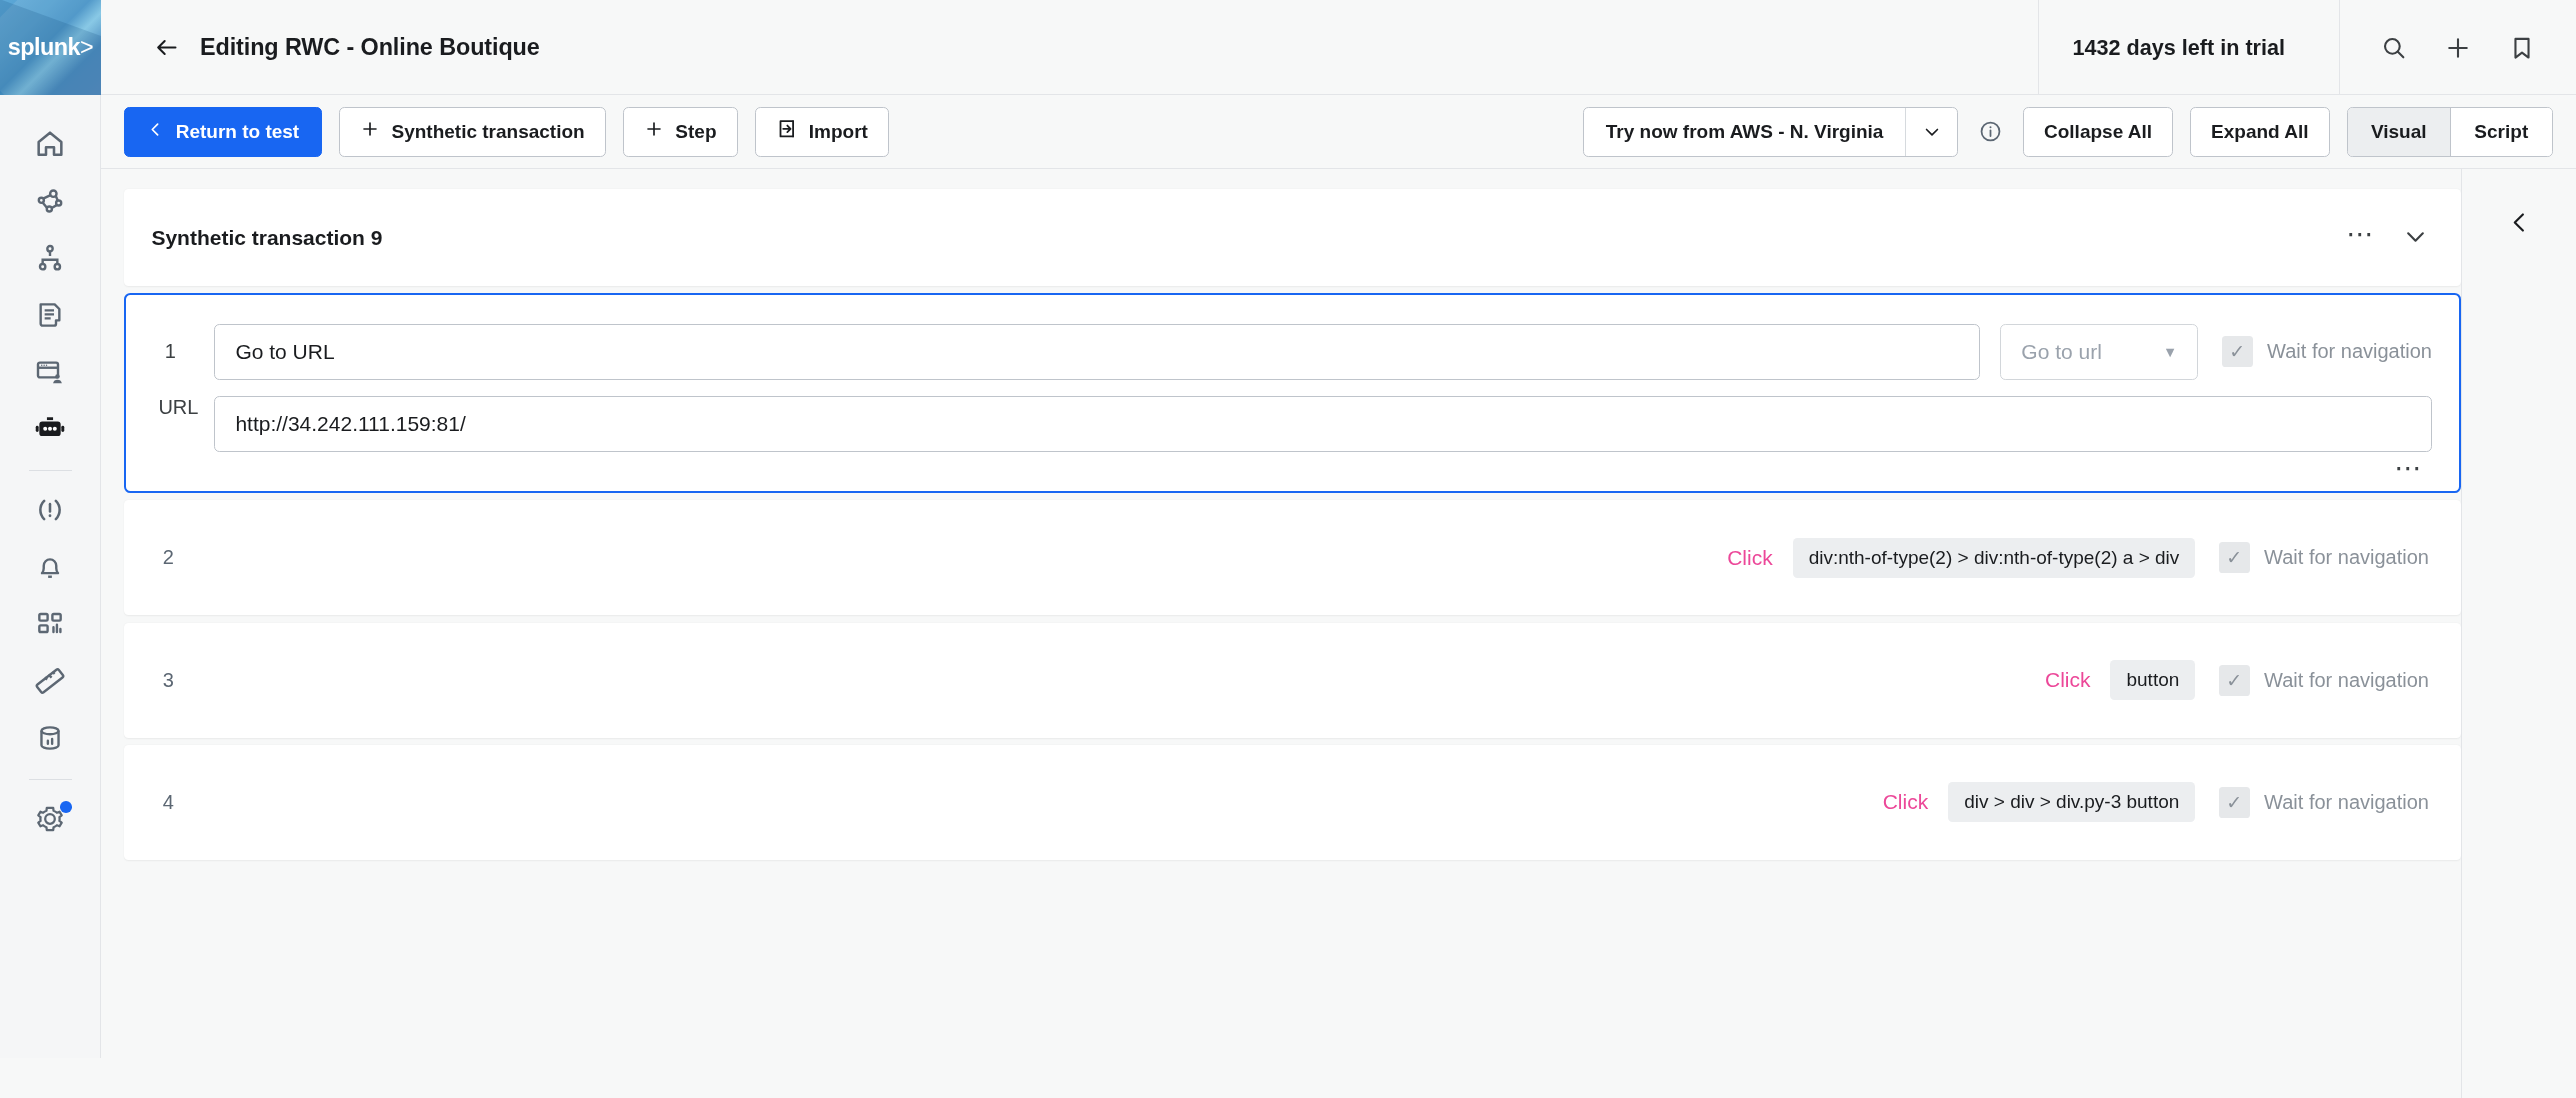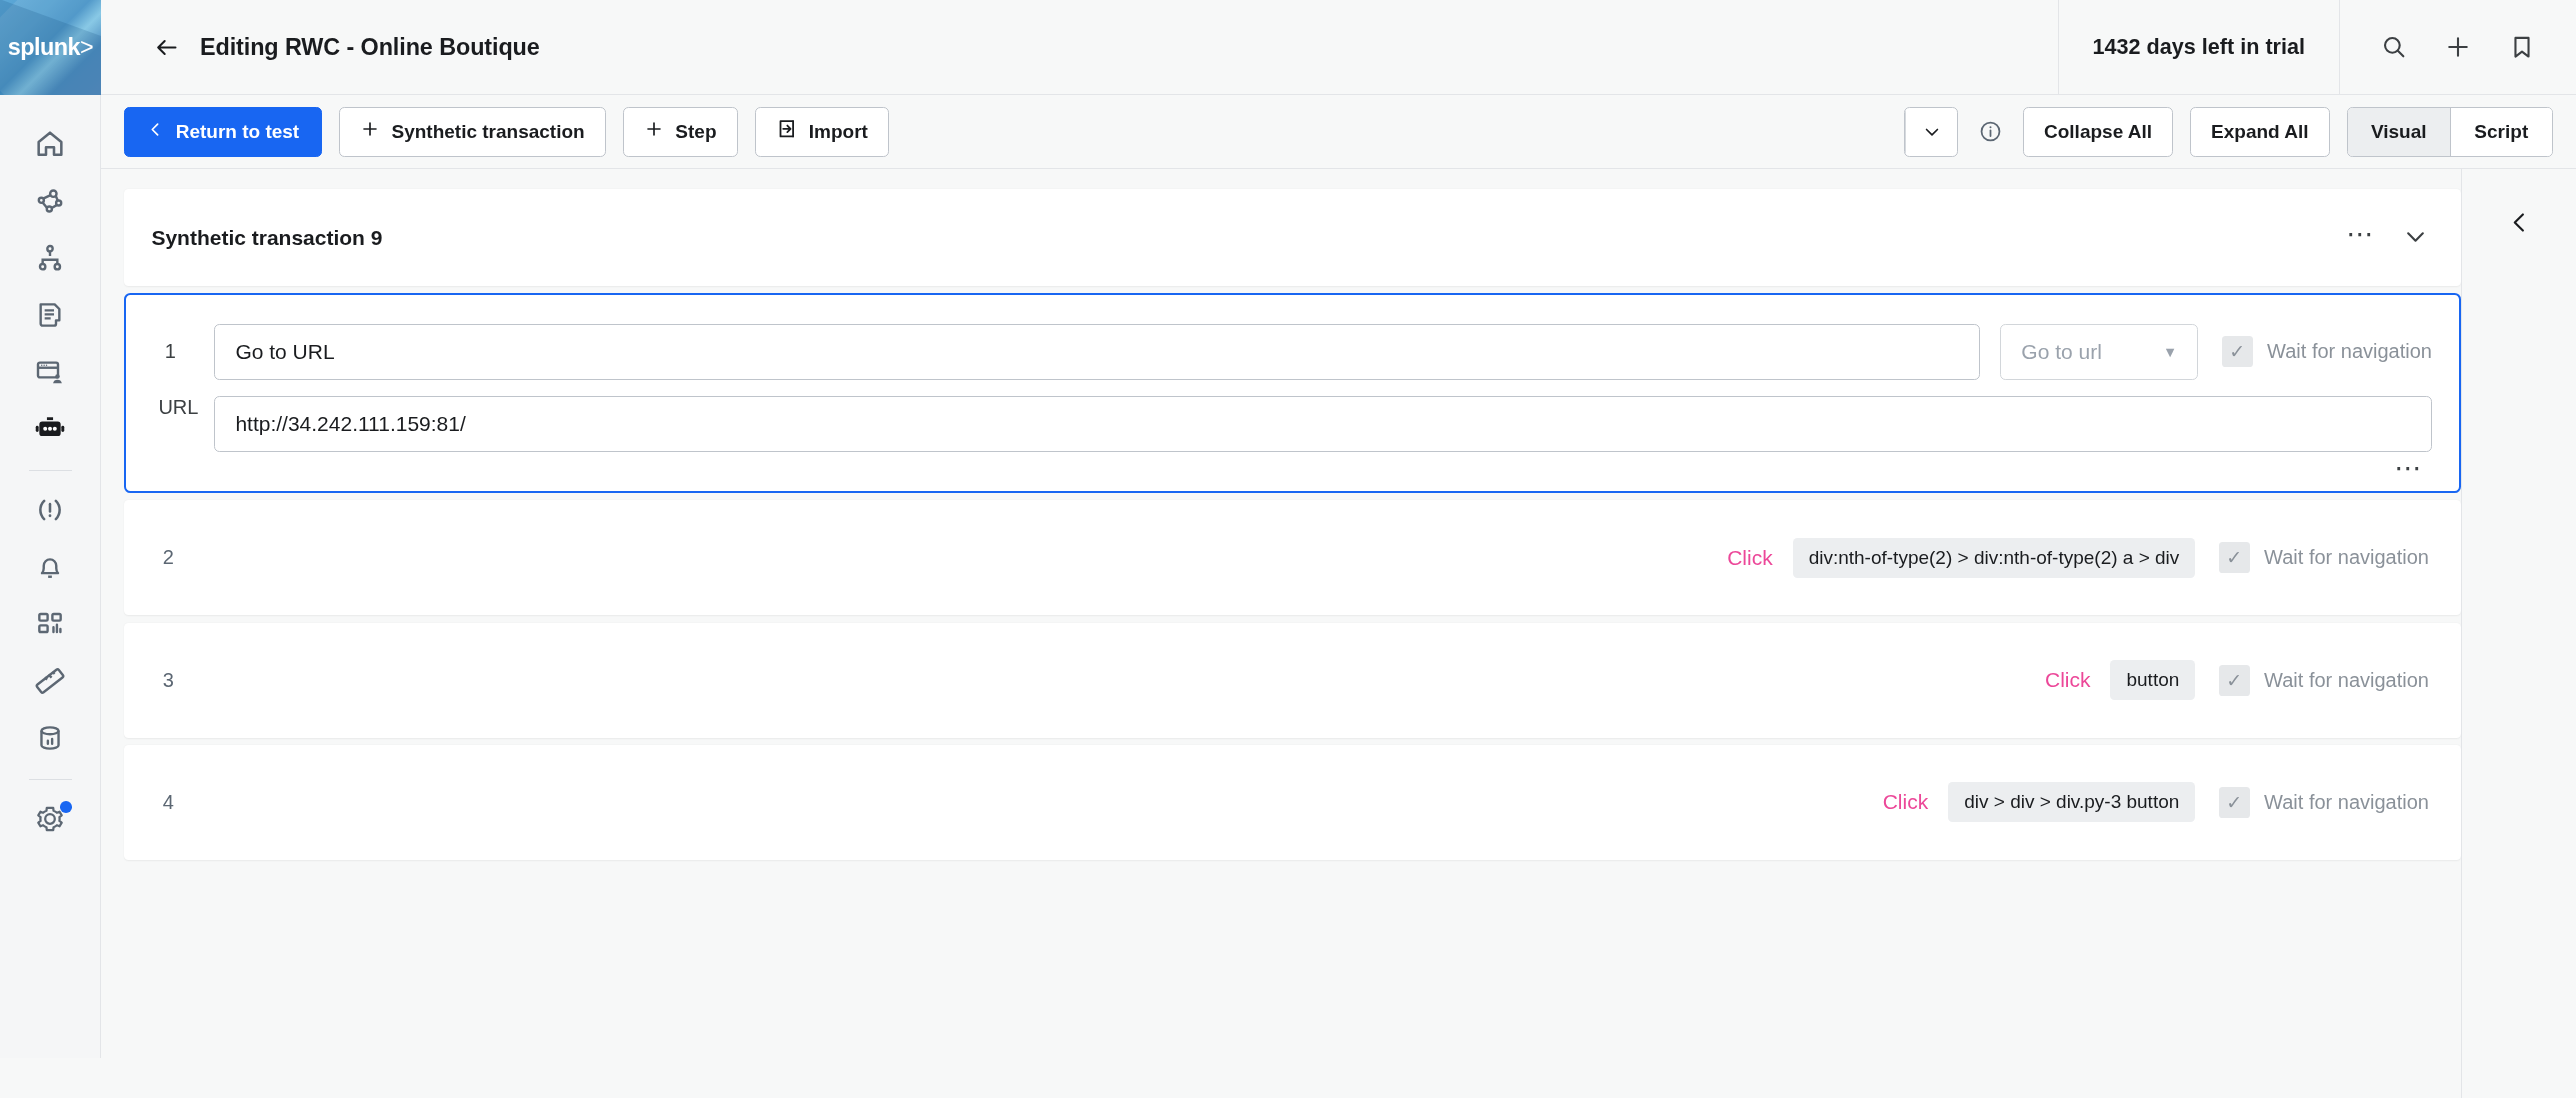--- a/index.html
+++ b/index.html
@@ -66,21 +66,21 @@
     height: 95px; flex: 0 0 95px;
     background: #f7f8f8;
     border-bottom: 0.9px solid #e3e5e8;
     display: flex; align-items: center;
   }
   .back-arrow {
     margin-left: 52px; margin-right: 20px;
     color: #1a1c1f; display: flex; align-items: center;
   }
   .page-title { font-size: 23.4px; font-weight: 700; color: #1a1c1f; letter-spacing: -0.1px; }
-  .topbar-right { margin-left: auto; display: flex; align-items: center; height: 100%; }
+  .topbar-right { margin-left: auto; display: flex; align-items: flex-start; height: 100%; gap: 20px; }
   .trial {
     height: 95px; display: flex; align-items: center;
     padding: 0 34px;
     border-left: 0.9px solid #e3e5e8;
     font-size: 21.6px; font-weight: 700; color: #1a1c1f;
   }
   .topicons {
     height: 95px; display: flex; align-items: center; gap: 36px;
     padding: 0 40px 0 40px;
     border-left: 0.9px solid #e3e5e8;
@@ -448,20 +448,21 @@
               <path d="M19 3.5H5v17h14"></path>
               <path d="M19 3.5v17"></path>
               <path d="M8 12h8M12.6 8.4 16.2 12l-3.6 3.6"></path>
             </svg>
         </span>
         <span>Import</span>
       </button>
 
       <div class="toolbar-group-right">
         <div class="select-wrap">
+          <div class="select-label">Try now from AWS - N. Virginia</div>
           <div class="select-caret">
             <svg width="20" height="20" viewBox="0 0 24 24" fill="none" stroke="currentColor" stroke-width="2" stroke-linecap="round" stroke-linejoin="round">
                 <path d="M5.5 9 12 15.5 18.5 9"></path>
               </svg>
           </div>
         </div>
 
         <span class="info-icon">
           <svg width="25" height="25" viewBox="0 0 24 24" fill="none" stroke="currentColor" stroke-width="1.7">
               <circle cx="12" cy="12" r="8.6"></circle>

